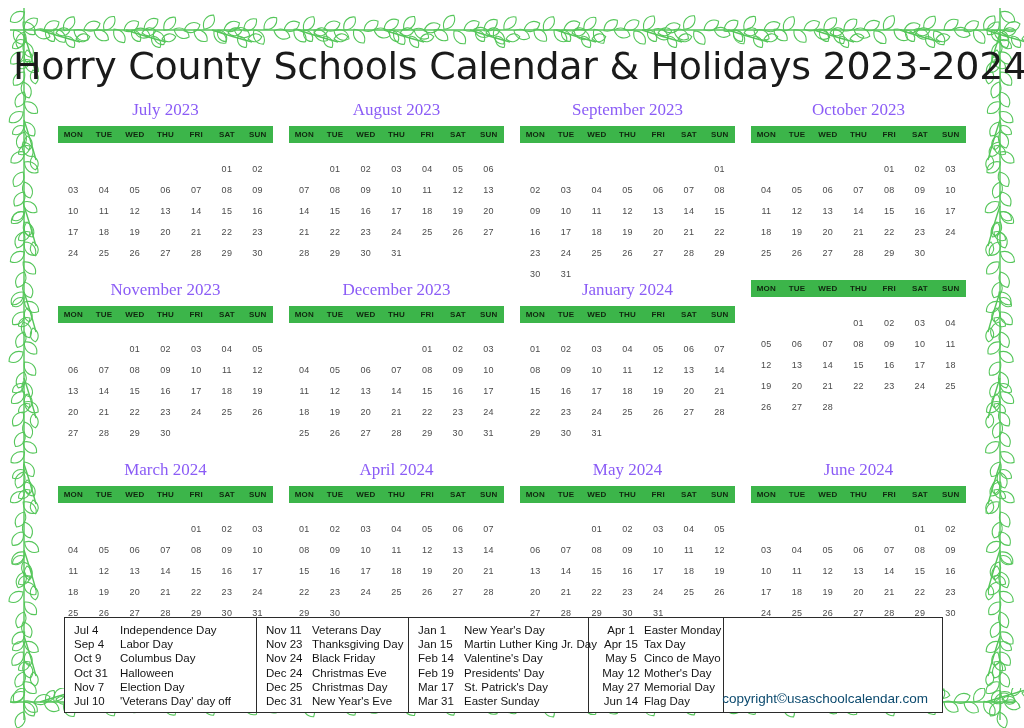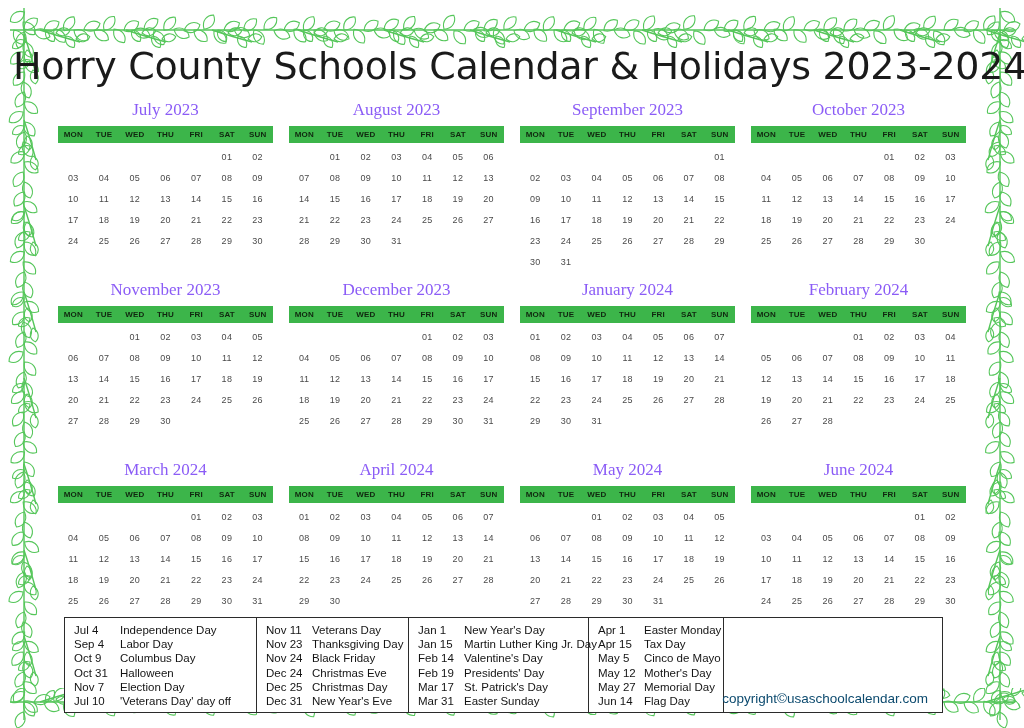--- a/index.html
+++ b/index.html
@@ -76,21 +76,21 @@
     font-size: 8px;
     font-weight: bold;
     color: #10270f;
     letter-spacing: 0.2px;
   }
 
   .days {
     display: grid;
     grid-template-columns: repeat(7, 1fr);
     grid-auto-rows: 21px;
-    margin-top: 4px;
+    margin-top: 16px;
   }
 
   .day {
     text-align: center;
     font-size: 9px;
     color: #4a4a4a;
     line-height: 21px;
     letter-spacing: 0.3px;
   }
   .day.empty { color: transparent; }
@@ -114,21 +114,21 @@
     border-right: 1.6px solid #2b2b2b;
     padding: 5px 7px 0 9px;
     display: flex;
     flex-direction: column;
   }
   .legend-col:last-of-type { border-right: none; }
 
   .legend-col.c1 { width: 192px; }
   .legend-col.c2 { width: 152px; }
   .legend-col.c3 { width: 180px; }
-  .legend-col.c4 { width: 135px; }
+  .legend-col.c4 { width: 135px; text-align: center; }
   .legend-col.c5 { width: 132px; border-bottom: 1.6px solid #2b2b2b; height: 45px; }
 
   .legend-tail { flex: 1; position: relative; }
 
   .legend-row { display: flex; font-size: 11.5px; line-height: 14.2px; color: #141414; }
   .legend-date { width: 46px; flex-shrink: 0; }
   .legend-name { white-space: nowrap; }
 
   .copyright {
     position: absolute;
@@ -1038,21 +1038,20 @@
           <div class="day">25</div>
           <div class="day">26</div>
           <div class="day">27</div>
           <div class="day">28</div>
           <div class="day">29</div>
           <div class="day">30</div>
           <div class="day">31</div>
         </div>
       </div>
       <div class="month">
-        <div class="month-name">February 2024</div>
         <div class="dow-row">
           <div class="dow">MON</div>
           <div class="dow">TUE</div>
           <div class="dow">WED</div>
           <div class="dow">THU</div>
           <div class="dow">FRI</div>
           <div class="dow">SAT</div>
           <div class="dow">SUN</div>
         </div>
         <div class="days">

